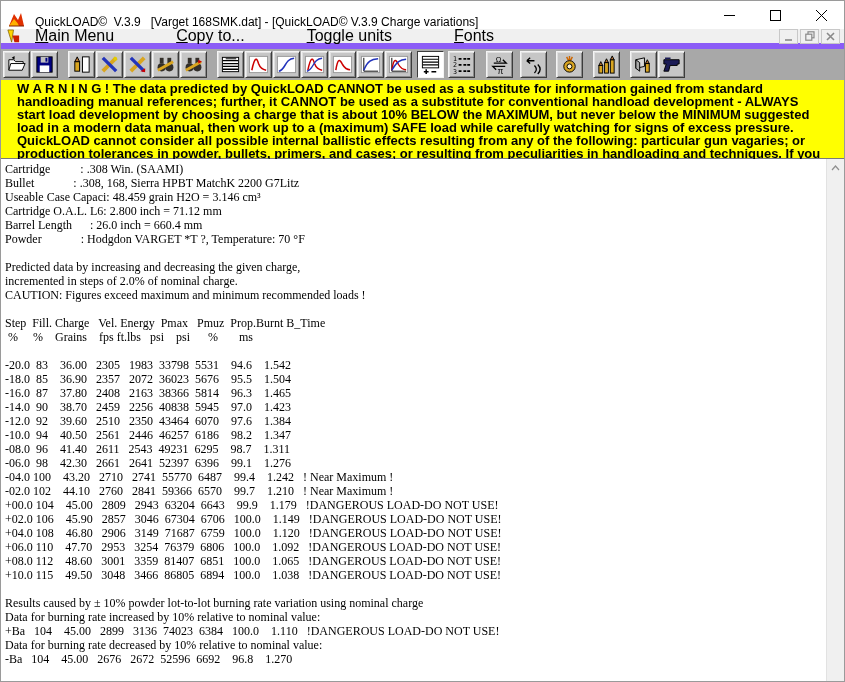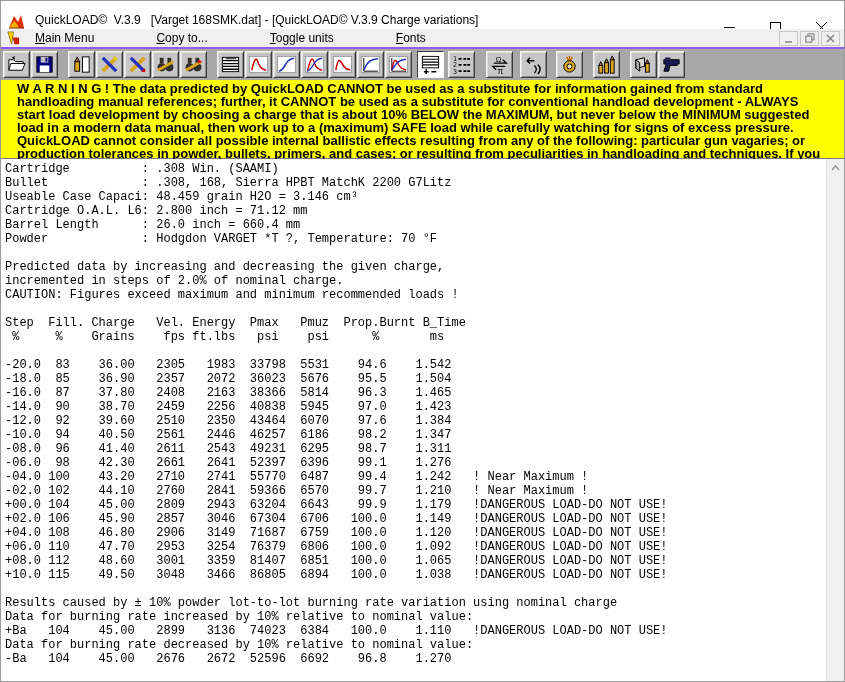--- a/index.html
+++ b/index.html
@@ -1,45 +1,45 @@
 <!DOCTYPE html>
 <html><head>
 <meta charset="utf-8">
 <style>
   html,body{margin:0;padding:0}
   body{width:845px;height:682px;position:relative;overflow:hidden;background:#fff;
        font-family:"Liberation Sans",sans-serif;box-sizing:border-box;border:1px solid #9a9a9a}
   .abs{position:absolute;left:0;right:0}
   
-  .titlebar{top:12px;height:28px;background:#fff;display:flex;align-items:flex-start}
+  .titlebar{top:0;height:28px;background:#fff;display:flex;align-items:flex-end}
   .appicon{width:18px;height:18px;margin-left:7px;flex:0 0 auto}
   .title{font-size:12px;color:#000;margin-left:9px;white-space:pre}
   .winbtns{margin-left:auto;display:flex;height:100%}
   .winbtn{width:46px;height:100%;display:flex;align-items:center;justify-content:center;background:#fff;border:none;padding:0}
   
-  .menubar{top:28px;height:20px;background:#f0f0f0;display:flex;align-items:center;font-size:12px;color:#000;border-bottom:2px solid #8b5cf6;box-sizing:border-box}
+  .menubar{top:28px;height:20px;background:#f0f0f0;display:flex;align-items:center;font-size:16px;color:#000;border-bottom:6px solid #8b5cf6;box-sizing:border-box}
   .mdiicon{width:15px;height:15px;margin-left:5px;flex:0 0 auto}
   .menu-item{margin-left:14px;white-space:nowrap;cursor:default}
   .menu-item + .menu-item{margin-left:62px}
   .menu-item:nth-child(4){}
   .menu-item:nth-child(5){margin-left:20px}
   .mdibtns{margin-left:auto;display:flex;align-items:center;margin-right:4px}
   .mdibtn{width:19px;height:15px;display:flex;align-items:center;justify-content:center;background:#f0f0f0;border:1px solid #c8c8c8;margin-left:2px;padding:0}
   
   .toolbar{top:48px;height:31px;background:#a8a8a8;display:flex;align-items:flex-start;padding:2px 0 0 2px;box-sizing:border-box}
   .tb{width:27px;height:27px;flex:0 0 auto;background:#c6c6c6;padding:2px;margin-right:1px;
       border:1px solid;border-color:#f4f4f4 #3c3c3c #3c3c3c #f4f4f4;box-shadow:inset 1px 1px 0 #e0e0e0,inset -1px -1px 0 #8a8a8a}
   .tb.active{background:#fff;border-color:#3c3c3c #f4f4f4 #f4f4f4 #3c3c3c;box-shadow:none}
   .tb svg{display:block;width:100%;height:100%}
   
   .warning{top:79px;height:79px;background:#ffff00;color:#000;font-weight:bold;font-size:13px;line-height:13px;
            padding:2px 16px;box-sizing:border-box;border-bottom:1px solid #7a7a7a}
   
   .contentarea{top:158px;bottom:0;background:#fff}
-  .report{margin:0;padding:3px 0 0 4px;font-family:Liberation Mono, monospace;font-size:12px;line-height:14px;color:#000}
+  .report{margin:0;padding:3px 0 0 4px;font-family:Liberation Serif, serif;font-size:12px;line-height:14px;color:#000}
   .vscroll{position:absolute;top:158px;right:0;bottom:0;width:17px;background:#f0f0f0;border-left:1px solid #e2e2e2}
   .sb-up{position:absolute;top:0;left:0;width:100%;height:17px;background:#f0f0f0;border:none;display:flex;align-items:center;justify-content:center;padding:0}
 </style>
 </head>
 <body>
 
 <div class="abs titlebar">
   <svg class="appicon" viewBox="0 0 18 18">
     <path d="M1 15 L6 3 L10 9 L13 2 L16 15 z" fill="#e03000"></path>
     <path d="M1 15 L6 8 L9.5 12 L11 15 z" fill="#ffb000"></path>

